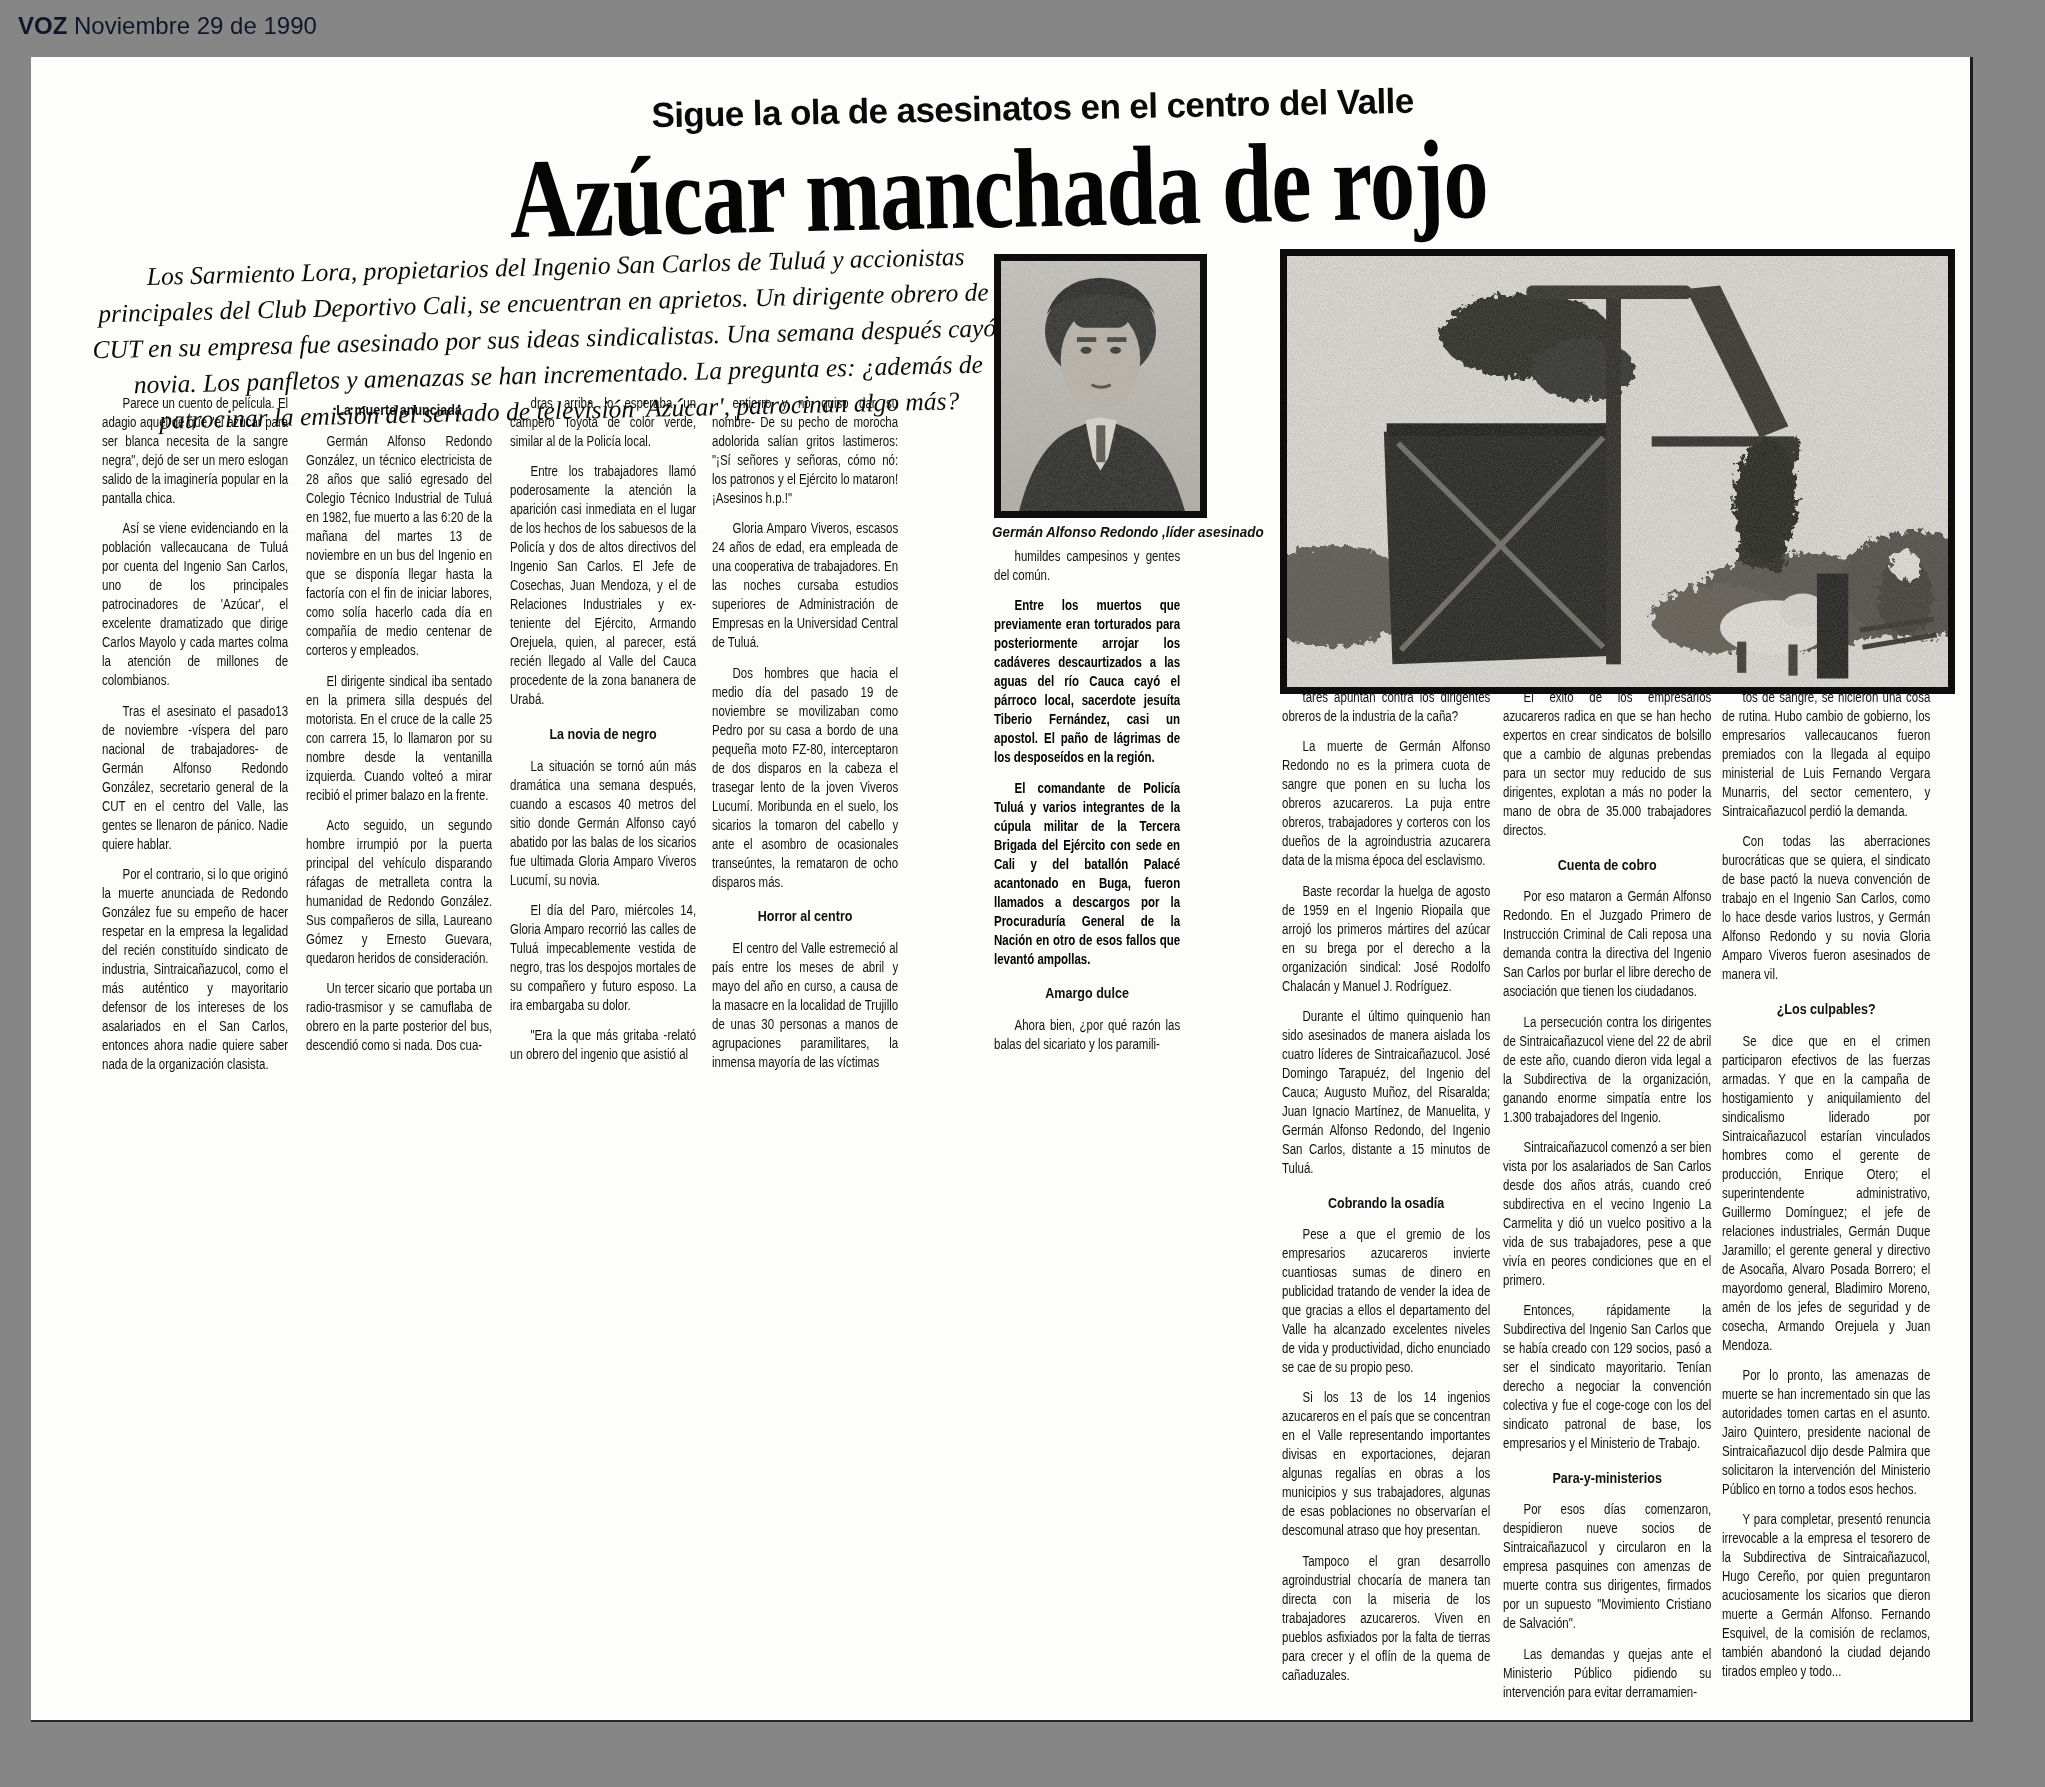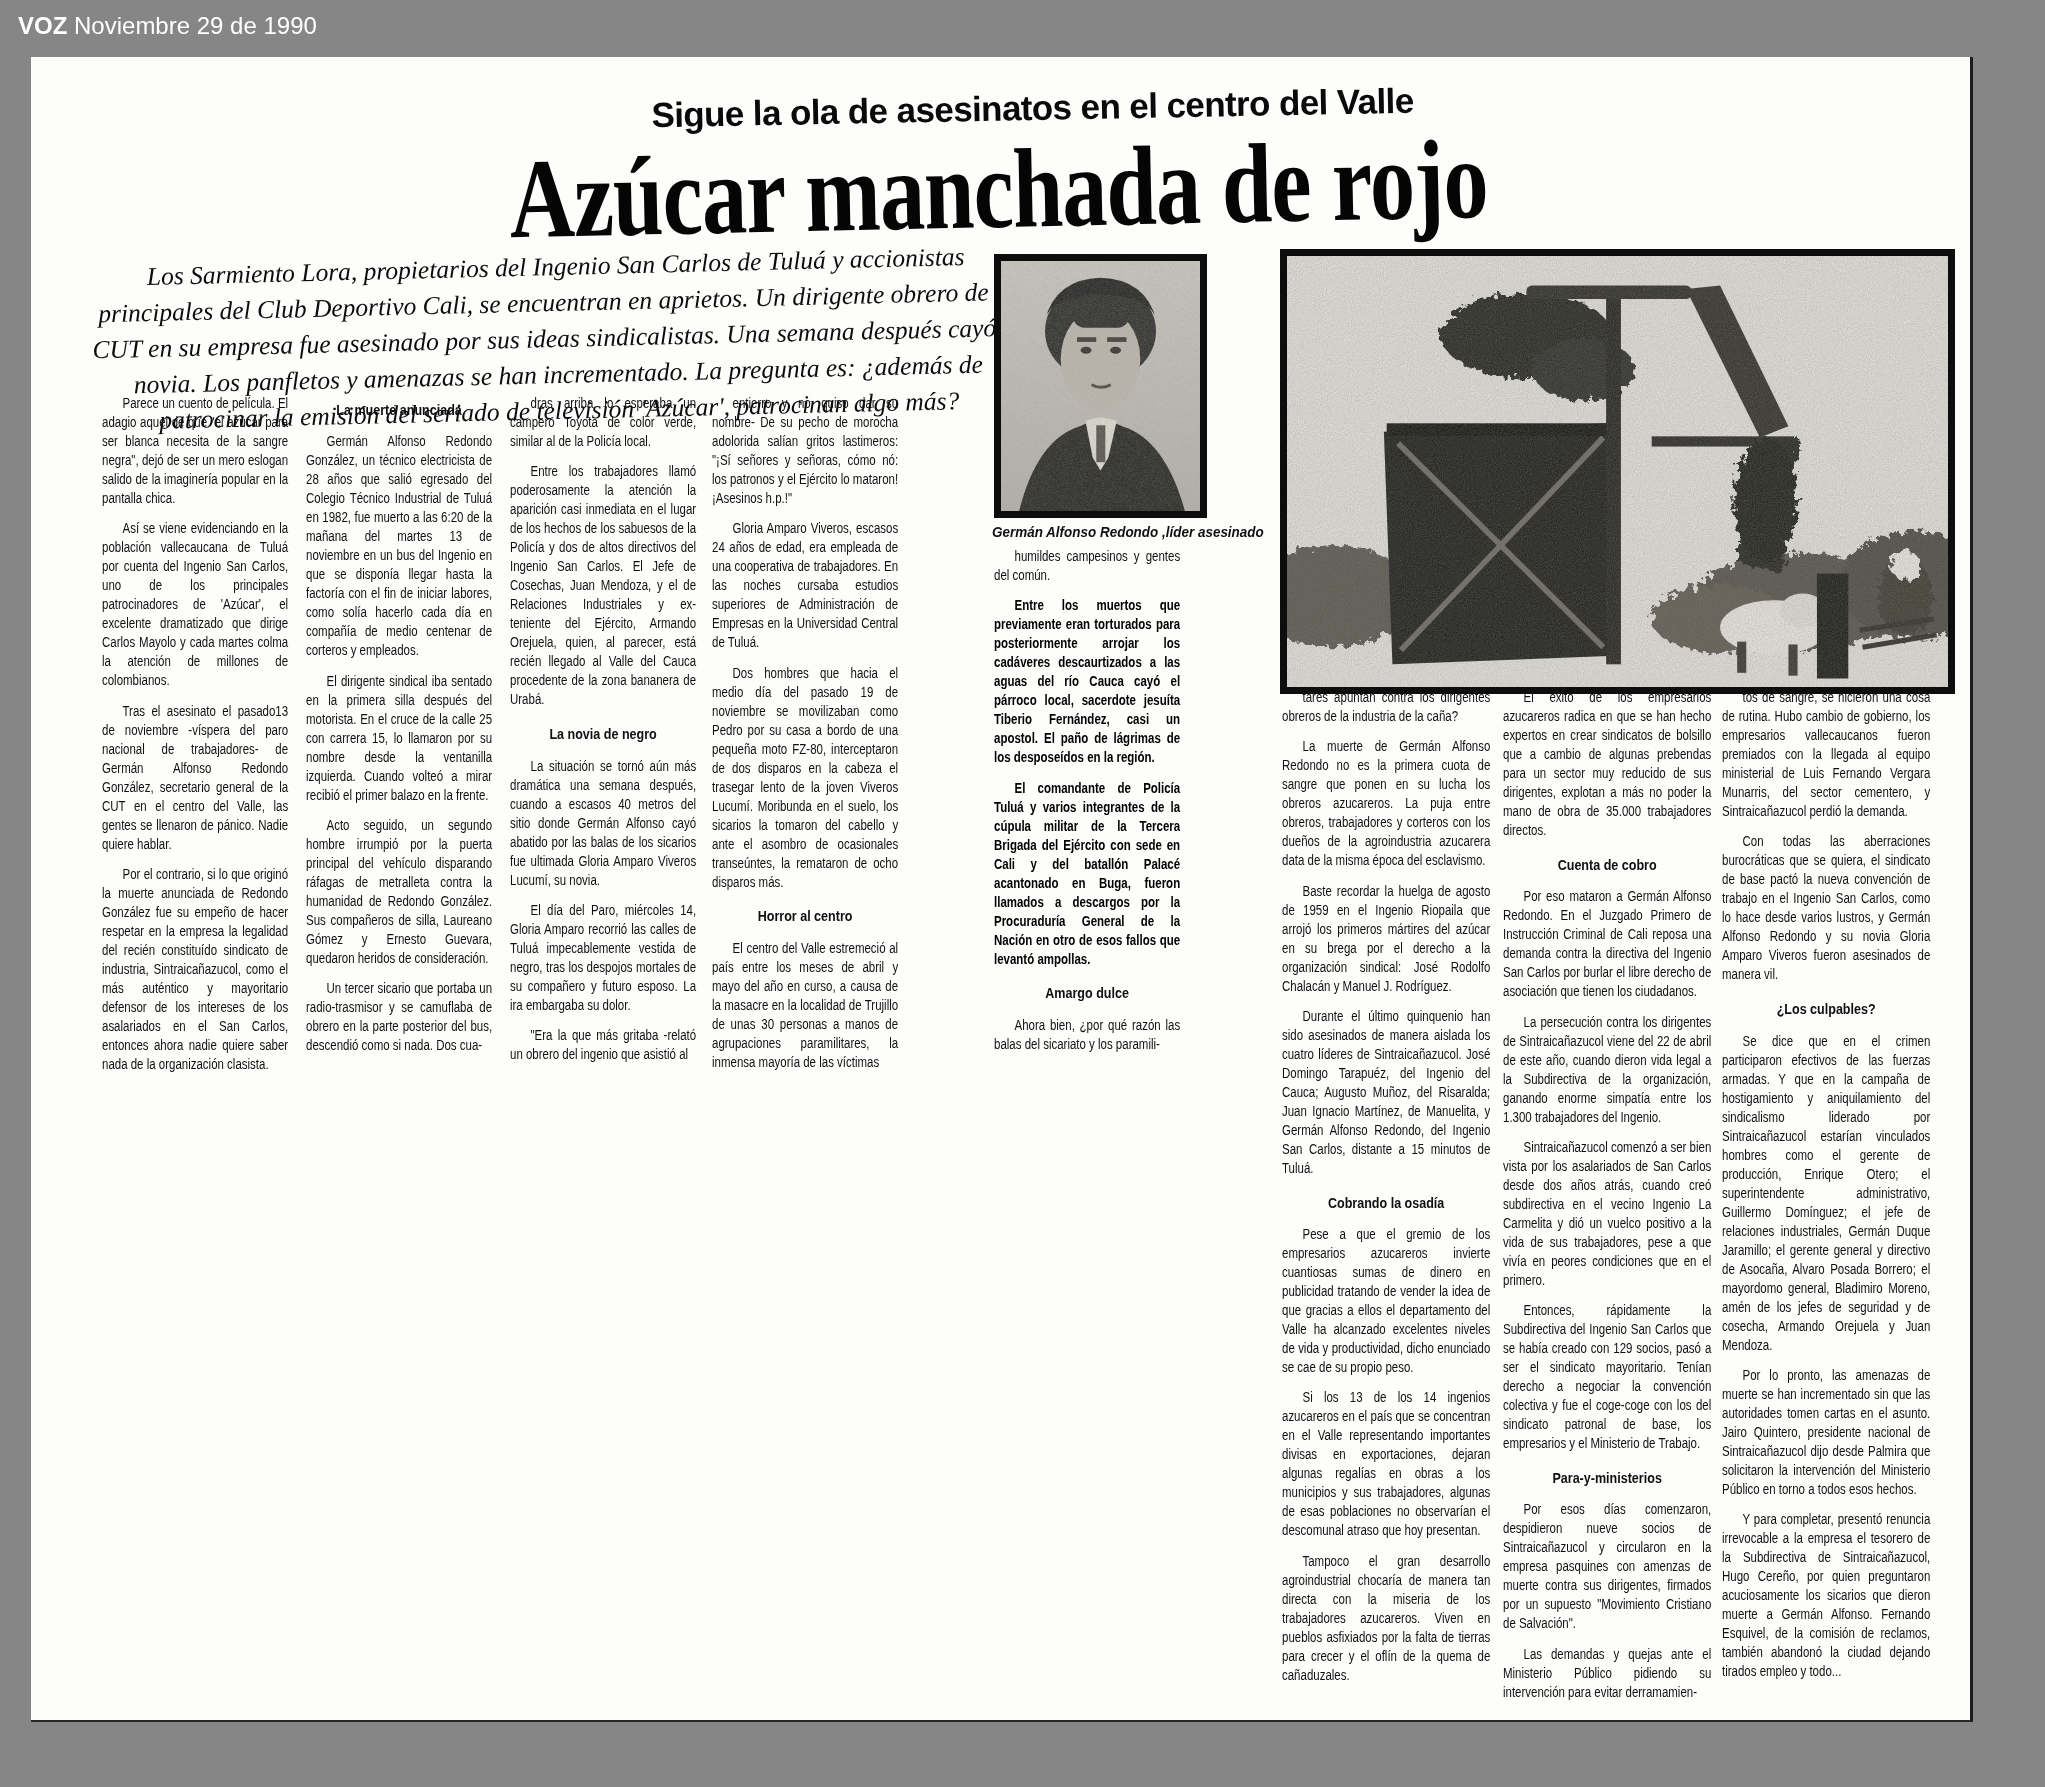--- a/index.html
+++ b/index.html
@@ -4,21 +4,21 @@
 <style>
   html,body{margin:0;padding:0;}
   body{
     width:2046px;height:1788px;
     background:#868686;
     font-family:"Liberation Sans",sans-serif;
     position:relative;overflow:hidden;
   }
   #masthead{
     position:absolute;left:18px;top:12.4px;
-    color:#ffffff;font-size:24px;letter-spacing:0;
+    color:#0f172a;font-size:24px;letter-spacing:0;
     font-family:"Liberation Sans",sans-serif;
   }
   #masthead .brand{font-weight:bold;}
   #page{
     position:absolute;left:31px;top:57px;width:1939px;height:1663px;
     background:#fdfdfc;
     border-right:3.4px solid #1c1c1c;
     border-bottom:2.8px solid #262626;
   }
   .abs{position:absolute;}

